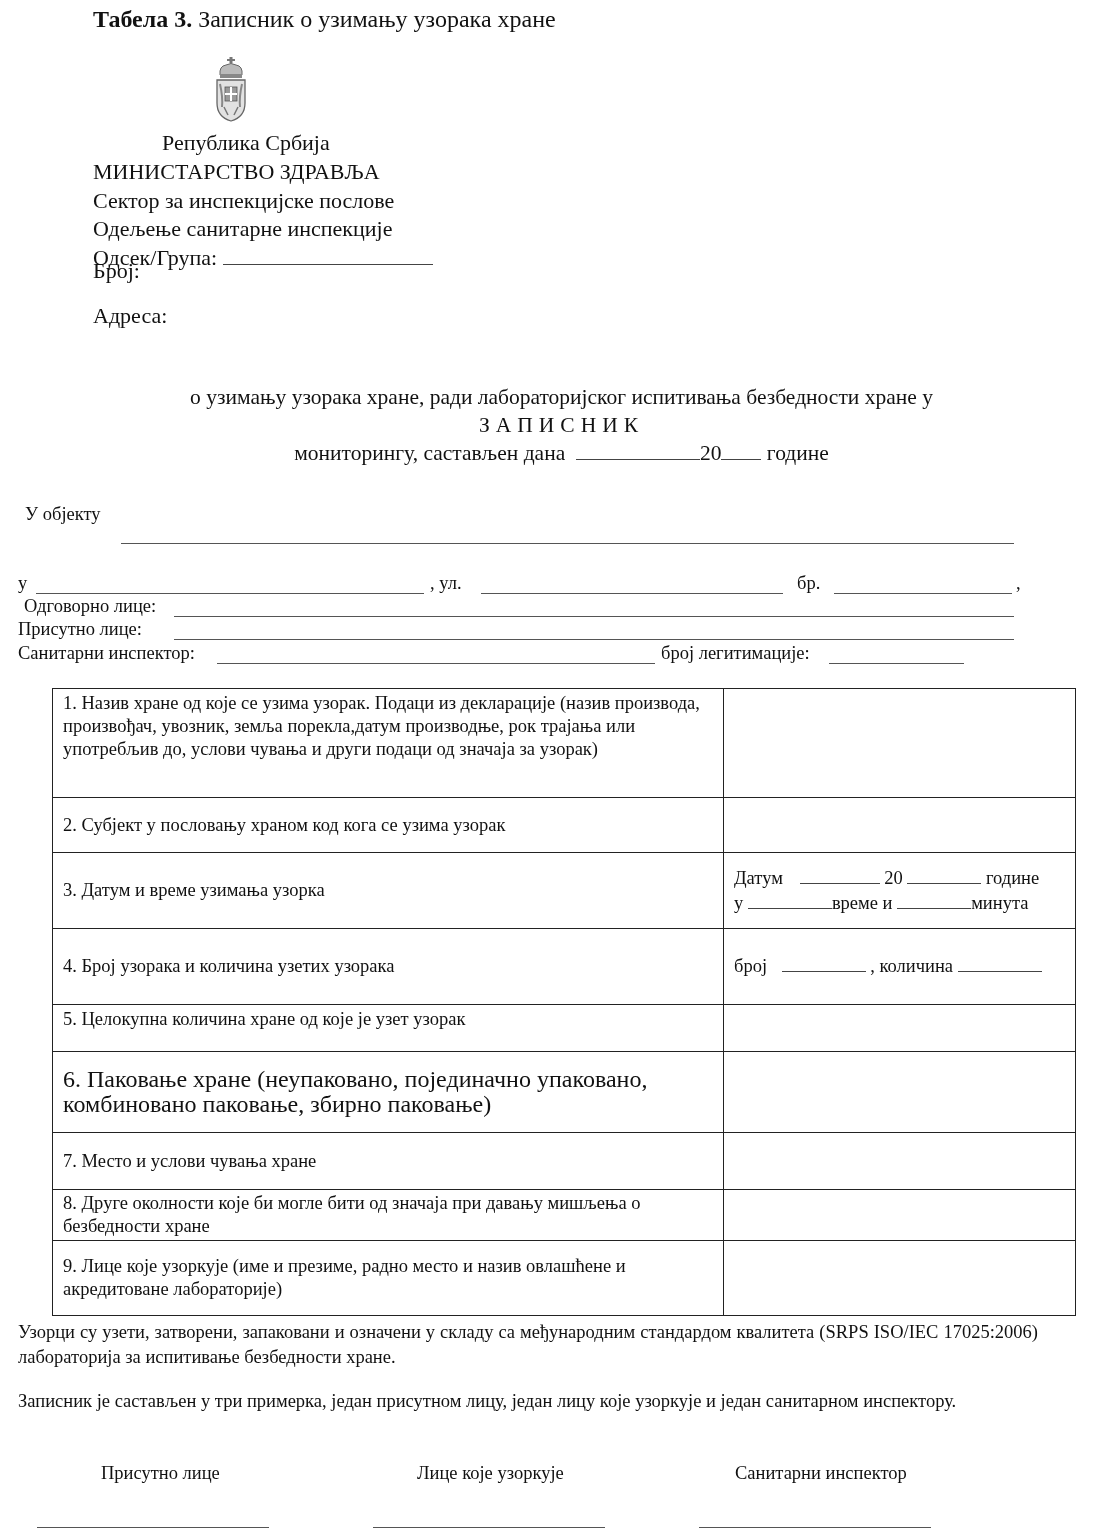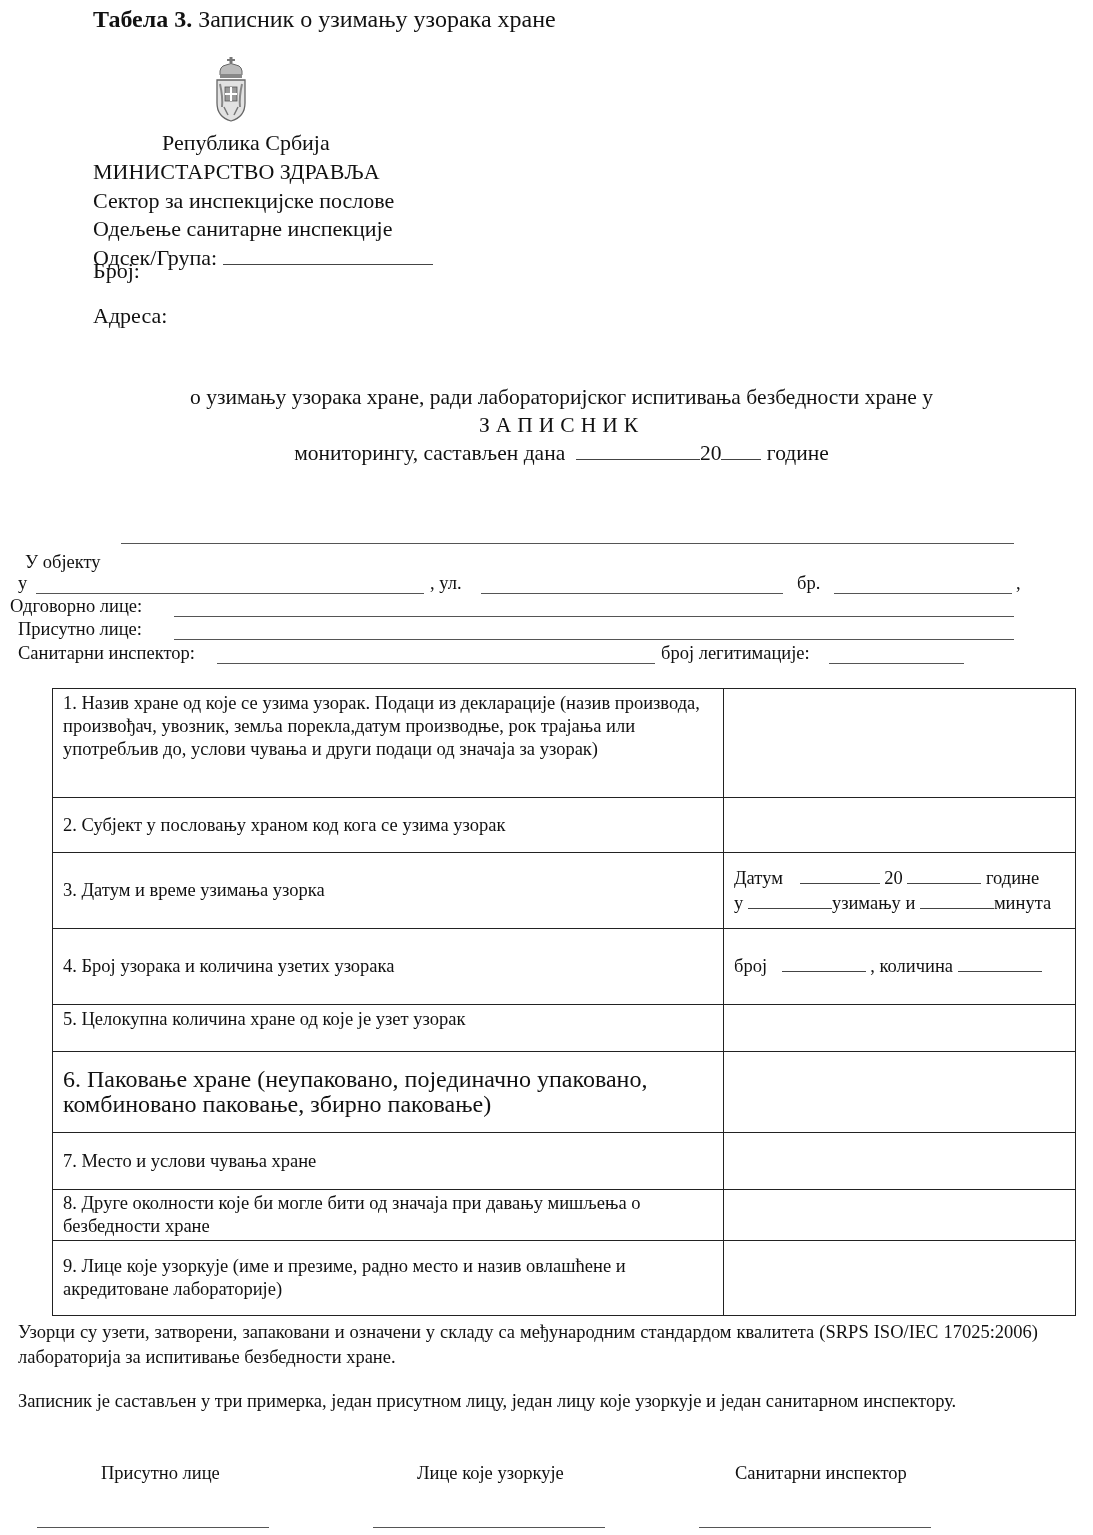--- a/index.html
+++ b/index.html
@@ -77,32 +77,32 @@
 <div id="title-block">
   <div>о узимању узорака хране, ради лабораторијског испитивања безбедности хране у</div>
   <div id="title-main">ЗАПИСНИК</div>
   <div>
     <span>мониторингу, састављен дана</span>&nbsp;
     <span class="blank" style="width:124px;"></span><span>20</span><span class="blank" style="width:40px;"></span>
     <span>године</span>
   </div>
 </div>
 
-<div class="abs fl" style="left:25px; top:552px;">У објекту</div>
+<div class="abs fl" style="left:25px; top:504px;">У објекту</div>
 <div class="line" style="left:121px; top:543px; width:893px;"></div>
 
 <div class="abs fl" style="left:18px; top:573px;">у</div>
 <div class="line" style="left:36px; top:593px; width:388px;"></div>
 <div class="abs fl" style="left:430px; top:573px;">, ул.</div>
 <div class="line" style="left:481px; top:593px; width:302px;"></div>
 <div class="abs fl" style="left:797px; top:573px;">бр.</div>
 <div class="line" style="left:834px; top:593px; width:178px;"></div>
 <div class="abs fl" style="left:1016px; top:573px;">,</div>
 
-<div class="abs fl" style="left:10px; top:596px;">Одговорно лице:</div>
+<div class="abs fl" style="left:24px; top:596px;">Одговорно лице:</div>
 <div class="line" style="left:174px; top:616px; width:840px;"></div>
 
 <div class="abs fl" style="left:18px; top:619px;">Присутно лице:</div>
 <div class="line" style="left:174px; top:639px; width:840px;"></div>
 
 <div class="abs fl" style="left:18px; top:643px;">Санитарни инспектор:</div>
 <div class="line" style="left:217px; top:663px; width:438px;"></div>
 <div class="abs fl" style="left:661px; top:643px;">број легитимације:</div>
 <div class="line" style="left:829px; top:663px; width:135px;"></div>
 
@@ -121,21 +121,21 @@
     <td class="a">
       <div style="white-space:nowrap; line-height:25px;">
         <span>Датум</span>
         <span class="blank" style="width:80px; margin-left:12px;"></span>
         <span>20</span>
         <span class="blank" style="width:74px;"></span>
         <span>године</span>
       </div>
       <div style="white-space:nowrap; line-height:25px;">
         <span>у</span>
-        <span class="blank" style="width:84px;"></span><span>узимању и</span>
+        <span class="blank" style="width:84px;"></span><span>време и</span>
         <span class="blank" style="width:74px;"></span><span>минута</span>
       </div>
     </td>
   </tr>
   <tr style="height:76px;">
     <td class="q">4. Број узорака и количина узетих узорака</td>
     <td class="a">
       <div style="white-space:nowrap;">
         <span>број</span>
         <span class="blank" style="width:84px; margin-left:10px;"></span>

